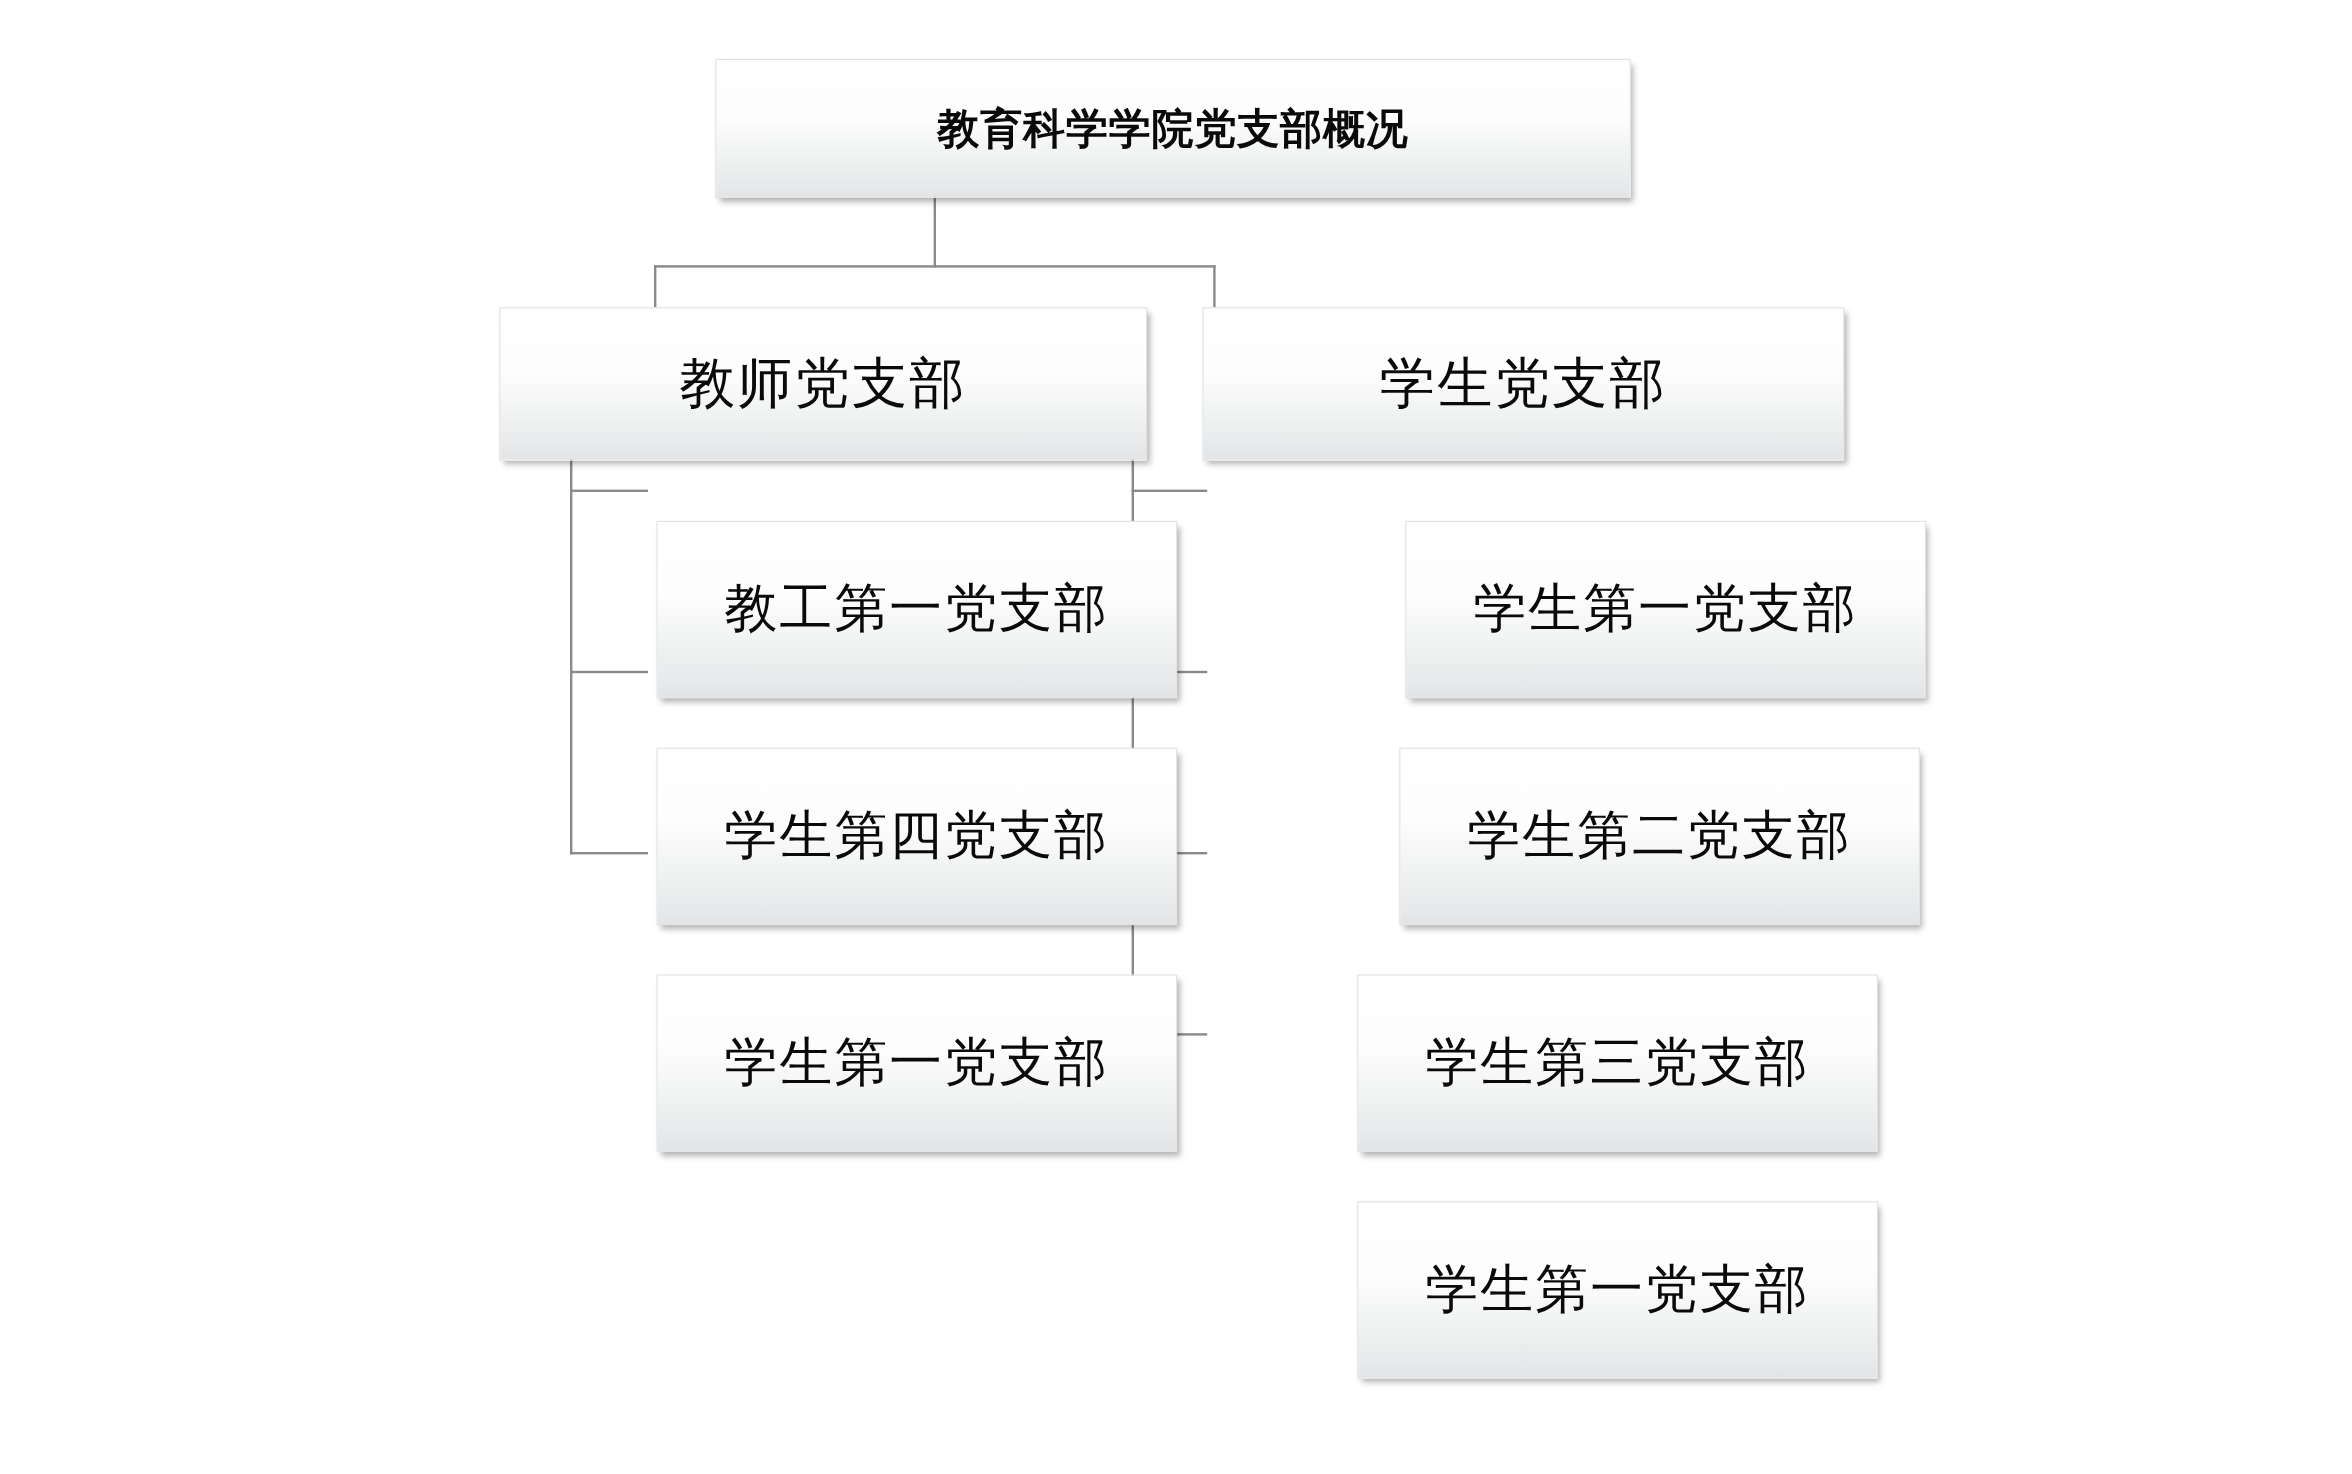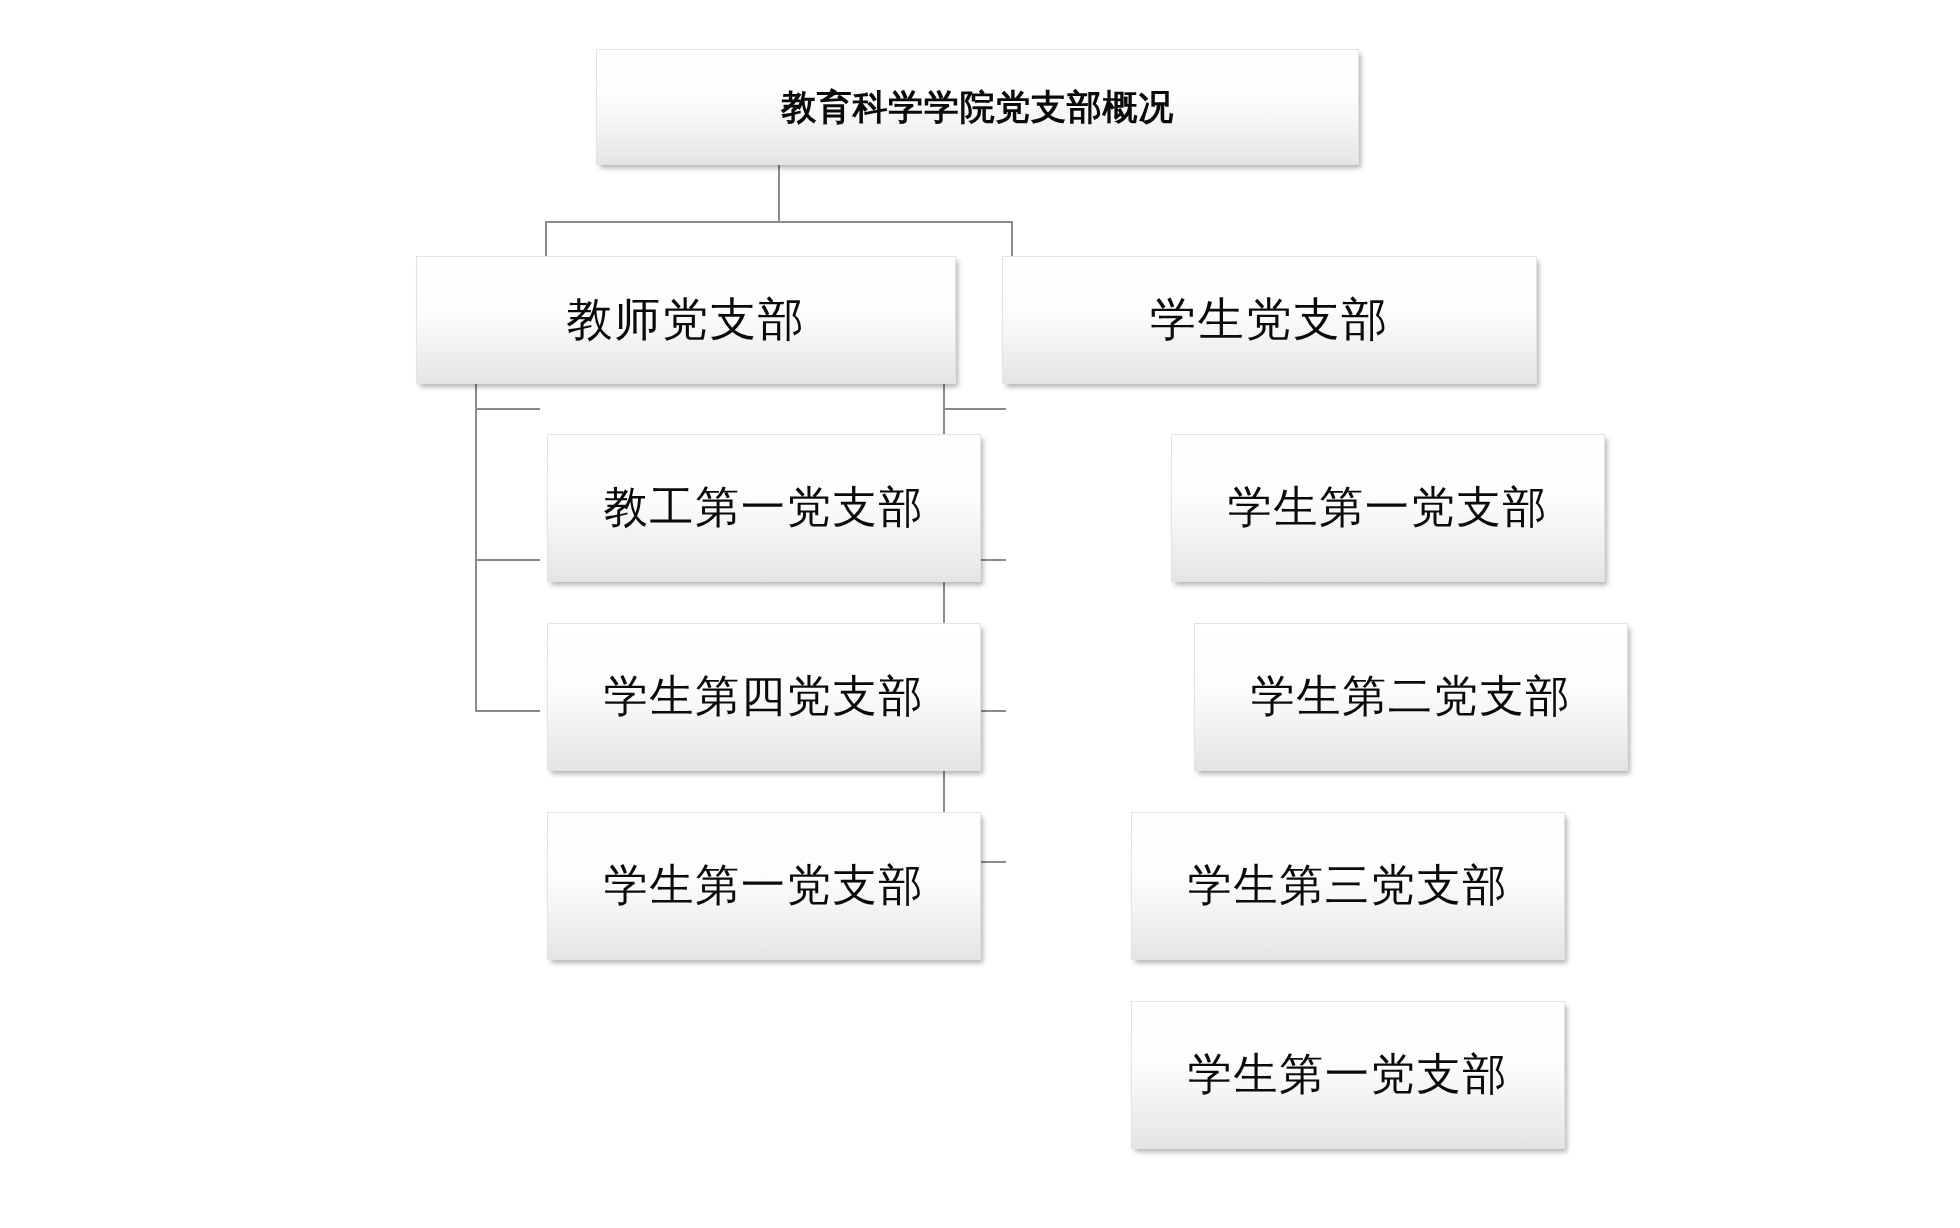--- a/index.html
+++ b/index.html
@@ -111,21 +111,21 @@
   <div class="node level3" style="left:547px; top:623px; width:434px; height:148px;">
     <span class="node-label">学生第四党支部</span>
   </div>
   <div class="node level3" style="left:547px; top:812px; width:434px; height:148px;">
     <span class="node-label">学生第一党支部</span>
   </div>
 
   <div class="node level3" style="left:1131px; top:434px; width:434px; height:148px;margin-left:40px;">
     <span class="node-label">学生第一党支部</span>
   </div>
-  <div class="node level3" style="left:1194px; top:623px; width:434px; height:148px;">
+  <div class="node level3" style="left:1166px; top:623px; width:434px; height:148px;">
     <span class="node-label">学生第二党支部</span>
   </div>
   <div class="node level3" style="left:1131px; top:812px; width:434px; height:148px;">
     <span class="node-label">学生第三党支部</span>
   </div>
   <div class="node level3" style="left:1131px; top:1001px; width:434px; height:148px;">
     <span class="node-label">学生第一党支部</span>
   </div>
 
 </div>

